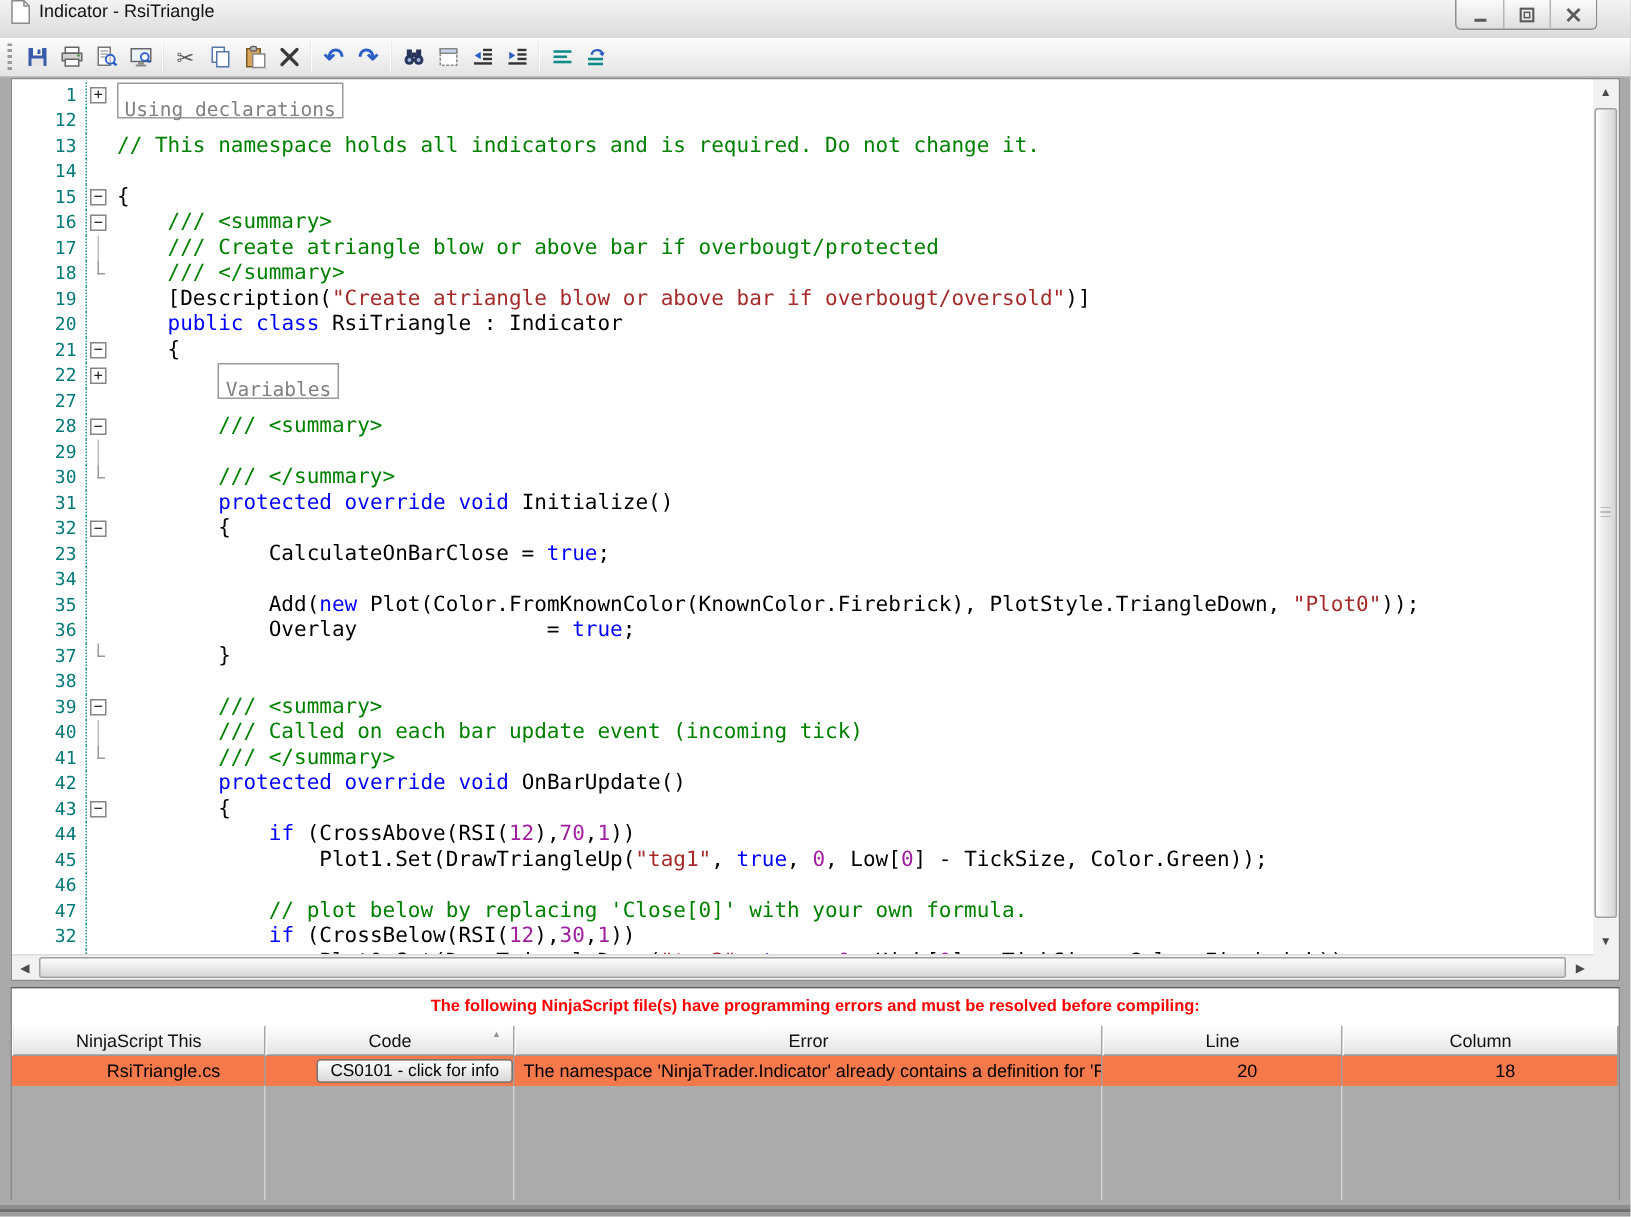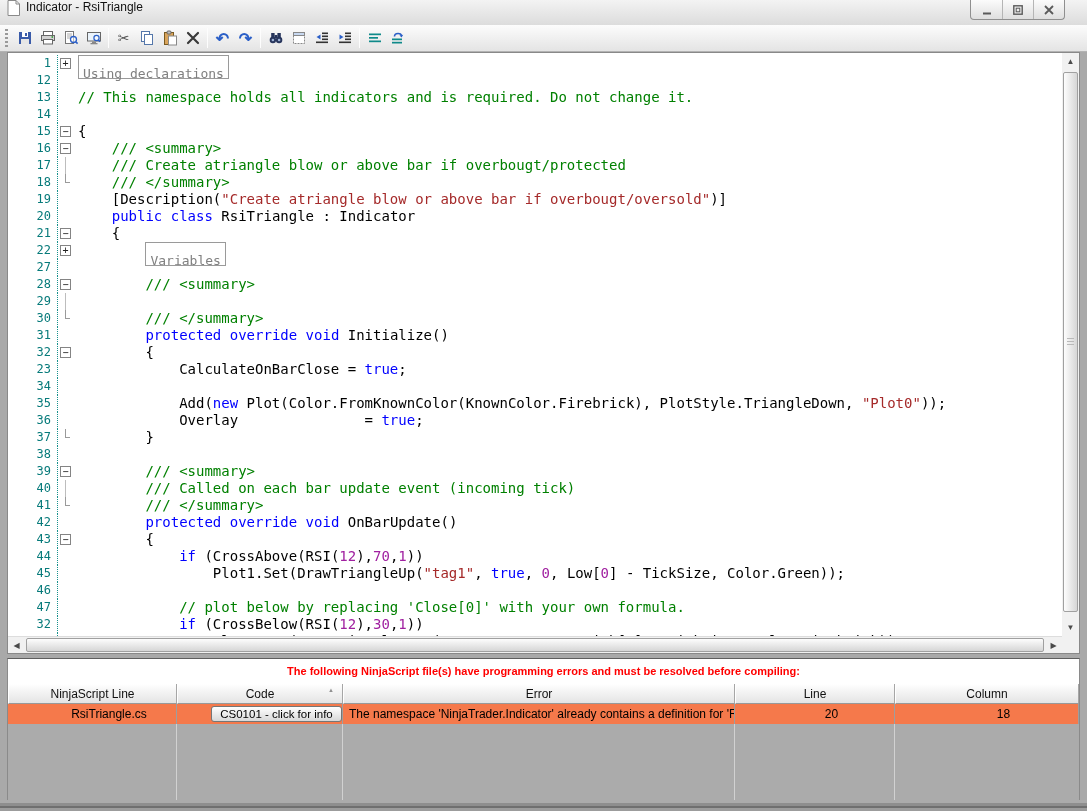--- a/index.html
+++ b/index.html
@@ -293,21 +293,21 @@
   </div>
   <div class="corner"></div>
 </div>
 
 <div class="gap"></div>
 
 <div class="error-panel">
   <div class="banner">The following NinjaScript file(s) have programming errors and must be resolved before compiling:</div>
 
   <div class="egrid ehead">
-    <div class="cell">NinjaScript Line</div>
+    <div class="cell">NinjaScript This</div>
     <div class="cell">
       <span>Code</span>
       <span class="sortglyph">▲</span>
     </div>
     <div class="cell">Error</div>
     <div class="cell">Line</div>
     <div class="cell">Column</div>
   </div>
 
   <div class="egrid erow">

